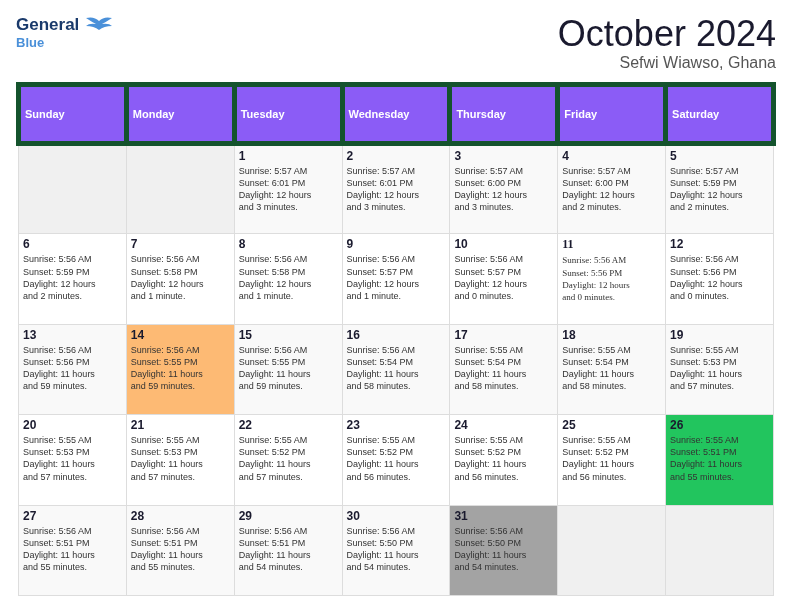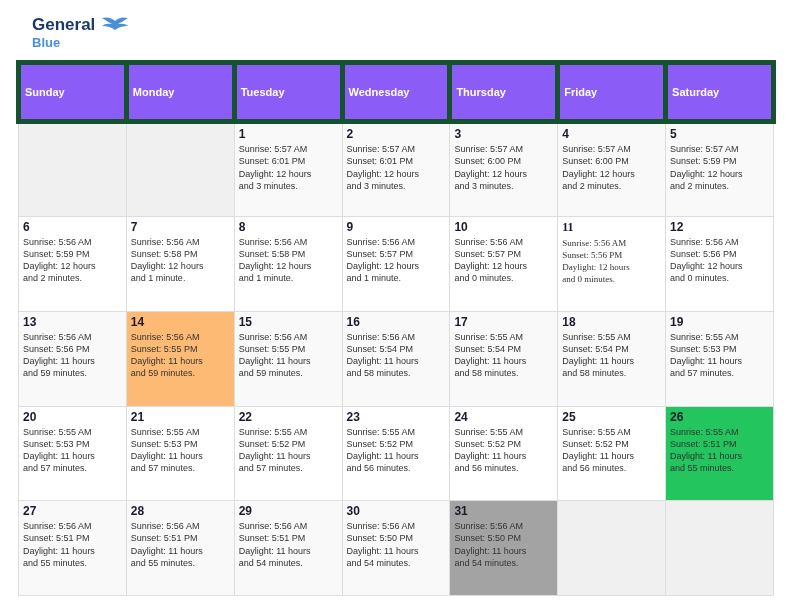--- a/index.html
+++ b/index.html
@@ -19,21 +19,20 @@
     }
     .header {
       display: flex;
       justify-content: space-between;
       align-items: flex-start;
       margin-bottom: 10px;
     }
     .logo {
       display: flex;
       align-items: center;
-      margin-left: 16px;
     }
     .title-block {
       text-align: right;
     }
     .month-title {
       font-size: 36px;
       font-weight: normal;
       color: #1a1a2e;
       line-height: 1;
     }
@@ -94,20 +93,24 @@
   <div class="header">
     <div class="logo">
       <div>
         <div style="font-size:17px;font-weight:bold;color:#1a3a6b;line-height:1.1;">General
           <svg width="30" height="20" viewBox="0 0 30 20" style="display:inline-block;vertical-align:middle;">
             <path d="M15 5 Q20 0 28 2 Q22 6 18 8 Q25 7 28 10 Q20 10 15 14 Q10 10 2 10 Q5 7 12 8 Q8 6 2 2 Q10 0 15 5Z" fill="#4a90d9"></path>
           </svg>
         </div>
         <div style="font-size:13px;font-weight:bold;color:#4a90d9;line-height:1.1;">Blue</div>
       </div>
+    </div>
+    <div class="title-block">
+      <div class="month-title">October 2024</div>
+      <div class="subtitle">Sefwi Wiawso, Ghana</div>
     </div>
   </div>
 
   <table class="calendar">
     <thead>
       <tr>
         <th>Sunday</th>
         <th>Monday</th>
         <th>Tuesday</th>
         <th>Wednesday</th>

